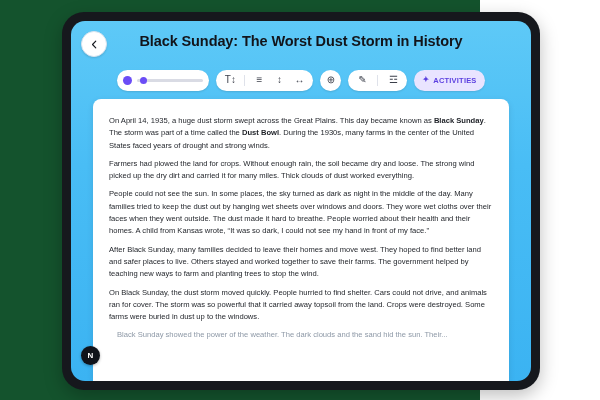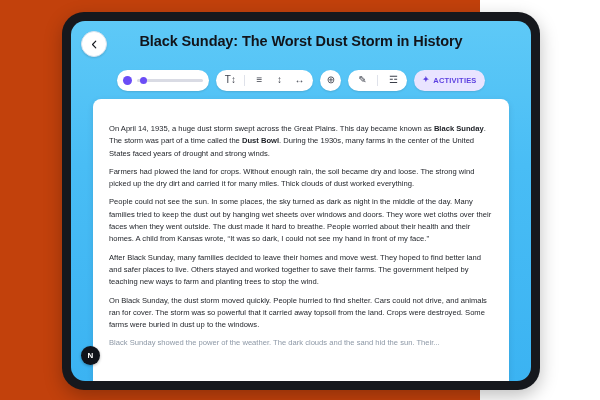--- a/index.html
+++ b/index.html
@@ -11,21 +11,21 @@
     height: 400px;
     overflow: hidden;
     background: #ffffff;
     font-family: "Liberation Sans", sans-serif;
   }
 
   .screen {
     position: relative;
     width: 480px;
     height: 400px;
-    background: #c2410c;
+    background: #14532d;
   }
 
   
   .device-frame {
     position: absolute;
     left: 62px;
     top: 12px;
     width: 478px;
     height: 378px;
     background: #16181d;
@@ -195,34 +195,35 @@
   .paper {
     position: absolute;
     left: 22px;
     right: 22px;
     top: 78px;
     bottom: 0;
     background: #ffffff;
     border-radius: 8px 8px 0 0;
     box-shadow: 0 2px 6px rgba(0,0,0,0.10);
     overflow: hidden;
-    padding: 24px 16px 0 16px;
+    padding: 16px 16px 0 16px;
     box-sizing: border-box;
   }
 
   .paragraph {
     font-size: 7.6px;
     line-height: 1.62;
     color: #1d2026;
     margin: 0 0 6px 0;
     text-align: left;
   }
   .paragraph b { font-weight: bold; }
   .paragraph.faded {
     color: #8d98a6;
+    margin-left: 8px;
   }
 
   
   .paper-fade {
     position: absolute;
     left: 0;
     right: 0;
     bottom: 0;
     height: 26px;
     background: linear-gradient(180deg, rgba(255,255,255,0) 0%, rgba(255,255,255,0.95) 70%, #ffffff 100%);

